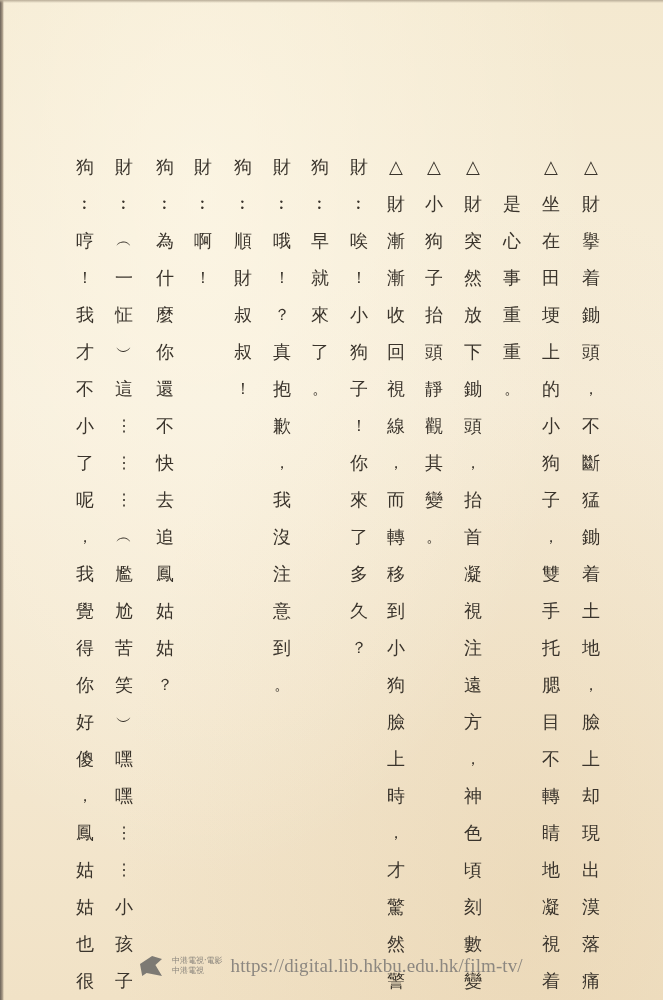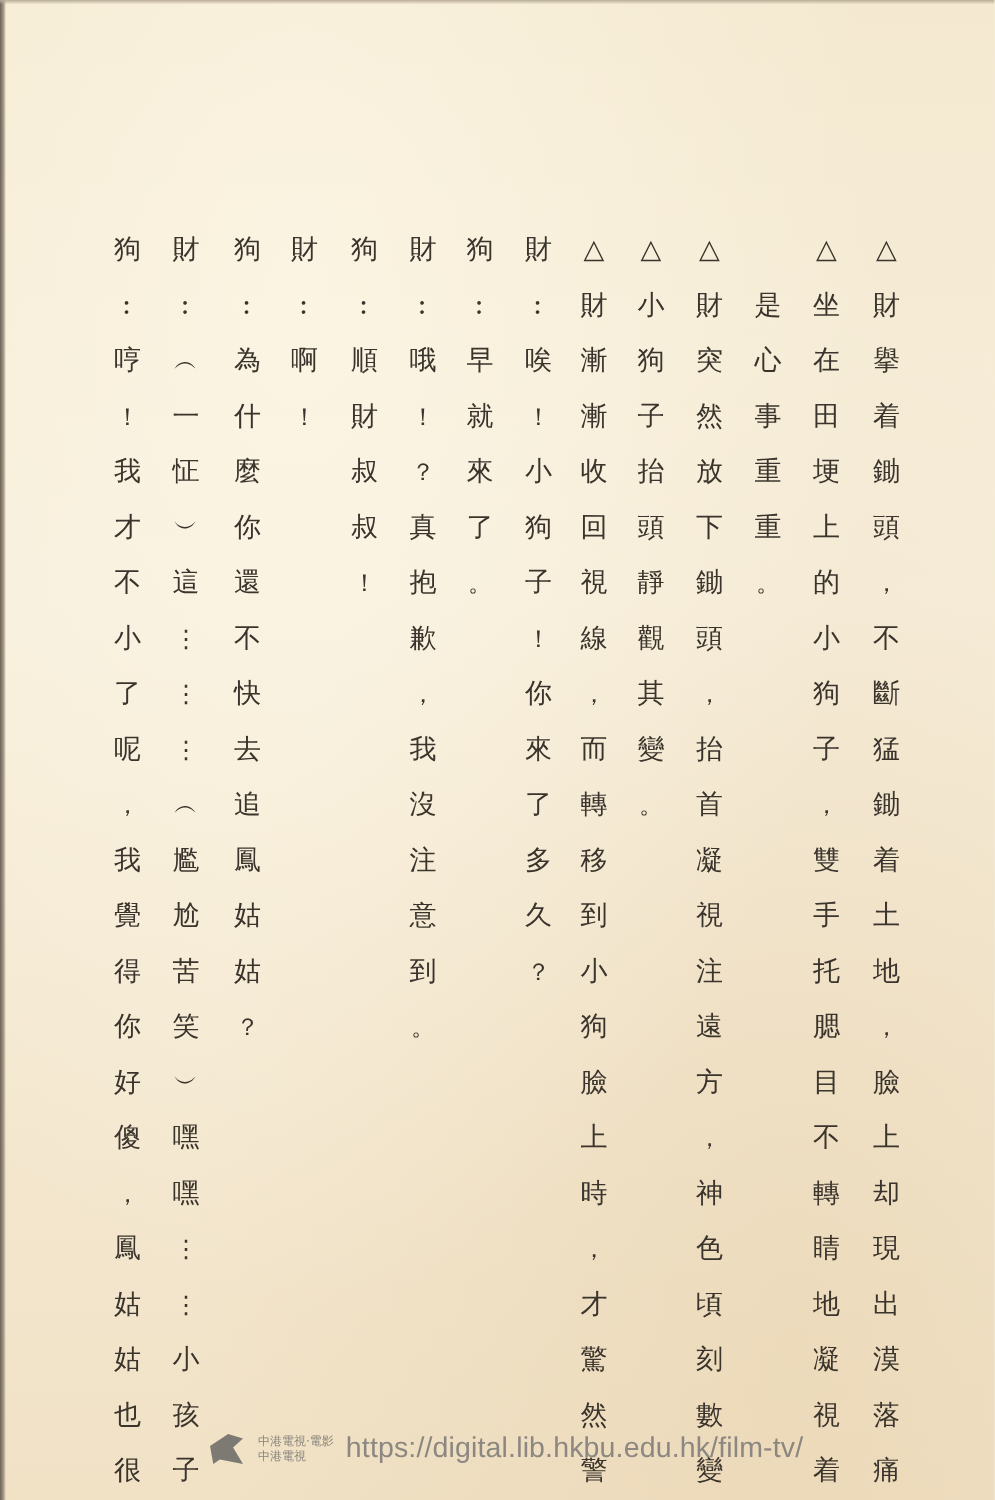--- a/index.html
+++ b/index.html
@@ -47,21 +47,21 @@
   .logo-shape {
     position: absolute; left: 2px; top: 4px; width: 22px; height: 20px;
     background: #7d7a74;
     clip-path: polygon(0 40%, 55% 0, 100% 15%, 70% 45%, 100% 100%, 30% 85%, 10% 100%);
   }
   .logo-text {
     display: flex; flex-direction: column; font-size: 8px; line-height: 10px;
     font-family: "DejaVu Sans", sans-serif; color: #8a857d; margin-right: 8px;
   }
   .url {
-    font-family: Liberation Sans, sans-serif;
+    font-family: Liberation Serif, serif;
     font-size: 19px; color: #8c8780; letter-spacing: 0.1px;
   }
 </style>
 </head>
 <body>
 
 <div class="edge-left"></div>
 <div class="edge-top"></div>
 
 <div id="columns">

